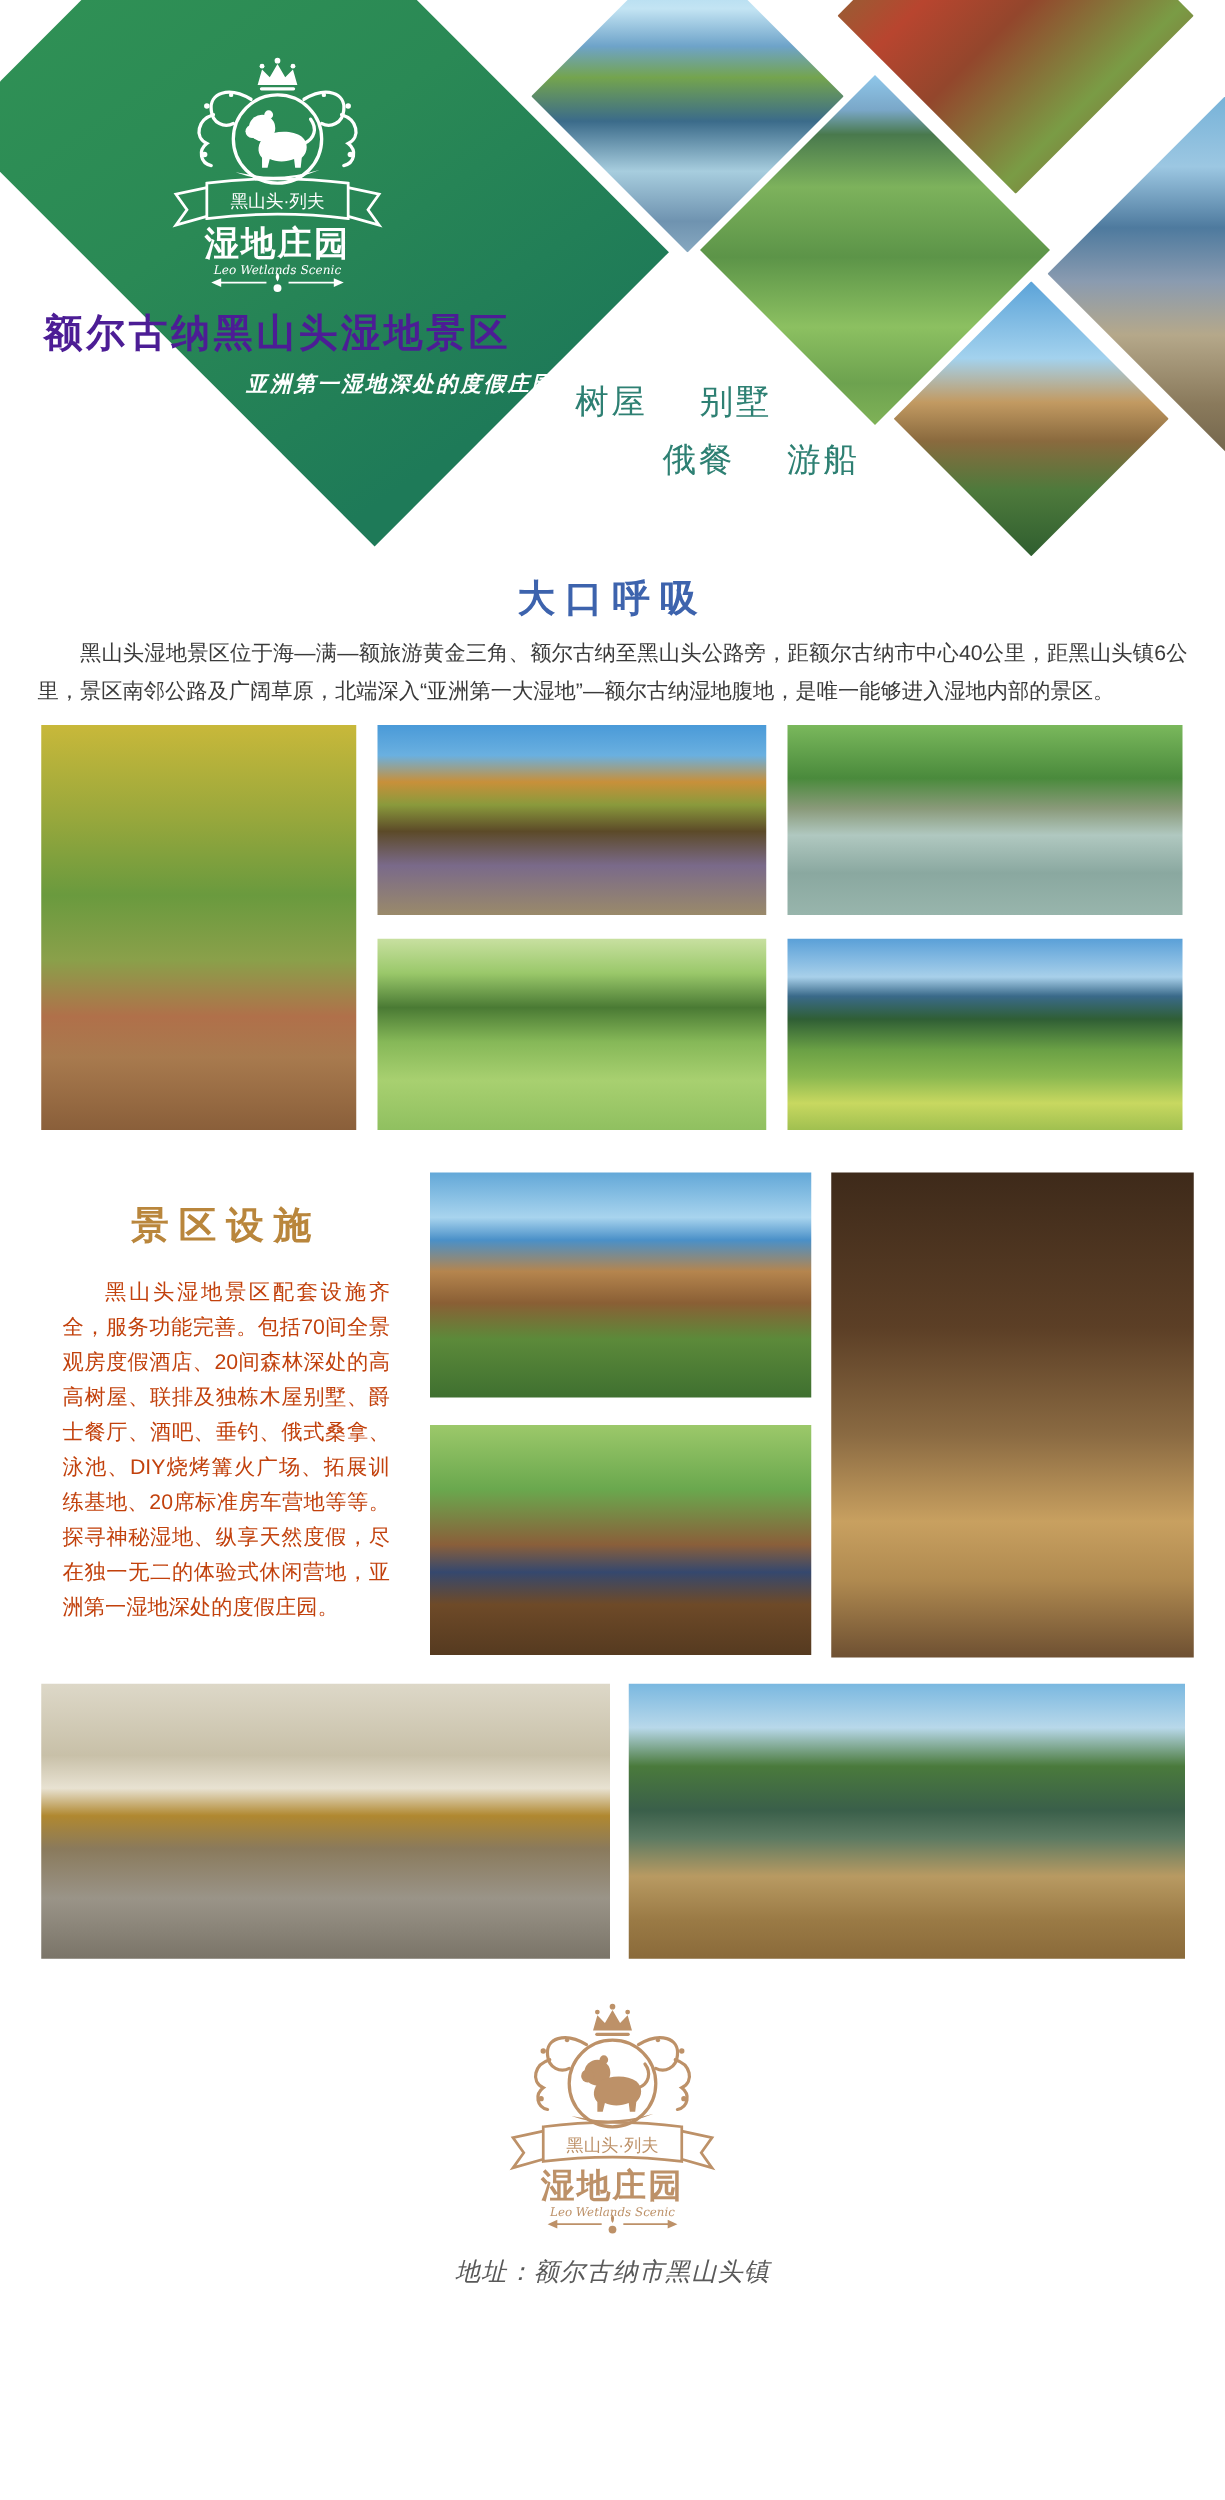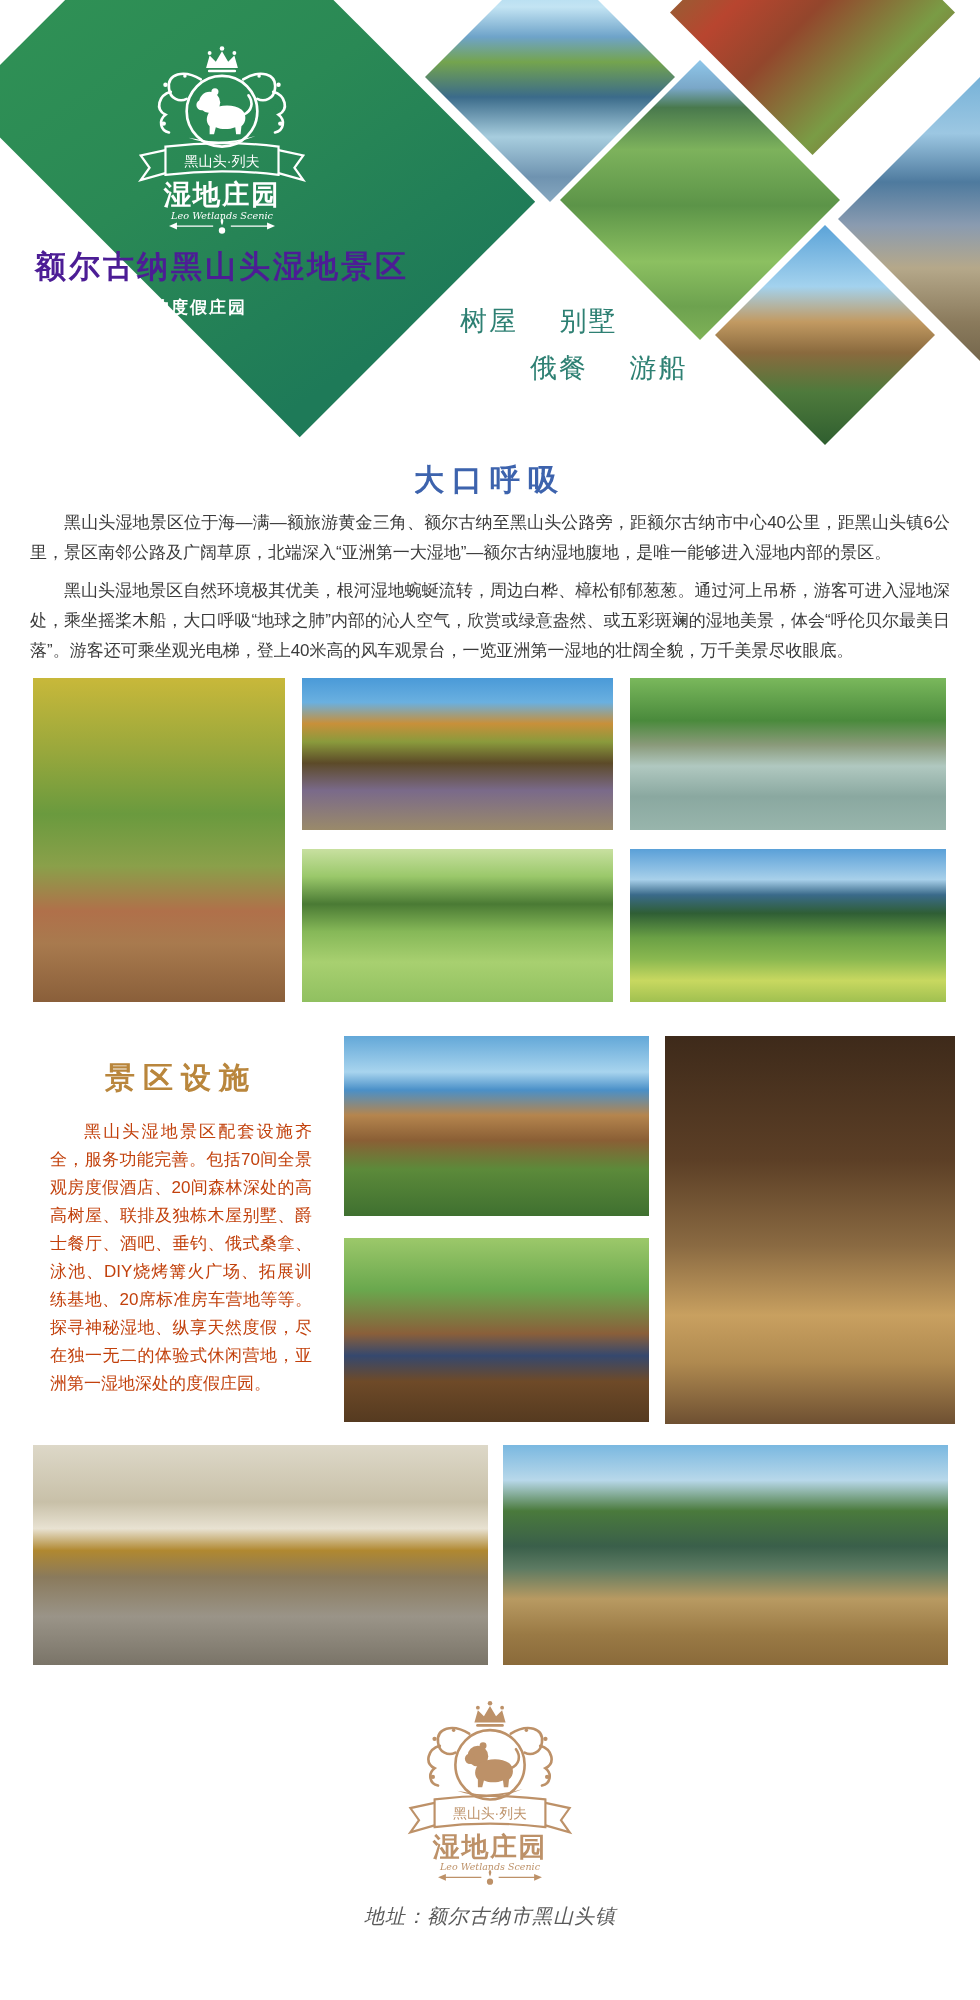--- a/index.html
+++ b/index.html
@@ -31,22 +31,22 @@
   .logo { position:absolute; display:block; }
   .logo text { font-family:"Liberation Sans", sans-serif; }
   .logo .eng { font-family:"DejaVu Serif", serif; font-style:italic; }
   .logo-header { left:116px; top:44px; width:212px; height:191px; color:#ffffff; }
 
   .site-title {
     position:absolute; left:0; top:246px; width:444px; text-align:center;
     color:#4c1d95; font-size:31px; font-weight:bold; letter-spacing:3px;
   }
   .site-subtitle {
-    position:absolute; left:0; top:296px; width:444px; text-align:left;
-    color:#ffffff; font-size:17px; font-weight:bold; letter-spacing:2px;
+    position:absolute; left:0; top:296px; width:444px; text-align:right;
+    color:#ffffff; font-size:17px; font-weight:bold; letter-spacing:2px;font-style:italic;
   }
   .feature-line { position:absolute; color:#2e8073; font-size:27px; letter-spacing:2px; }
   .feature-line-1 { left:460px; top:303px; }
   .feature-line-2 { left:530px; top:350px;text-align:center; }
   .feature-word { margin-right:32px; }
   .feature-word:last-child { margin-right:0; }
 
   
   .intro-title {
     margin-top:8px; text-align:center; color:#3d63ad;
@@ -174,21 +174,20 @@
     </div>
     <div class="feature-line feature-line-2">
       <span class="feature-word">俄餐</span>
       <span class="feature-word">游船</span>
     </div>
   </div>
 
   <div class="intro-title">大口呼吸</div>
   <div class="intro-text">
     <p>黑山头湿地景区位于海—满—额旅游黄金三角、额尔古纳至黑山头公路旁，距额尔古纳市中心40公里，距黑山头镇6公里，景区南邻公路及广阔草原，北端深入“亚洲第一大湿地”—额尔古纳湿地腹地，是唯一能够进入湿地内部的景区。</p>
-    <p>黑山头湿地景区自然环境极其优美，根河湿地蜿蜒流转，周边白桦、樟松郁郁葱葱。通过河上吊桥，游客可进入湿地深处，乘坐摇桨木船，大口呼吸“地球之肺”内部的沁人空气，欣赏或绿意盎然、或五彩斑斓的湿地美景，体会“呼伦贝尔最美日落”。游客还可乘坐观光电梯，登上40米高的风车观景台，一览亚洲第一湿地的壮阔全貌，万千美景尽收眼底。</p>
   </div>
 
   <div class="gallery">
     <div class="g-photo g-walkway"></div>
     <div class="g-photo g-river"></div>
     <div class="g-photo g-canoe"></div>
     <div class="g-photo g-haybales"></div>
     <div class="g-photo g-hills"></div>
   </div>
 

